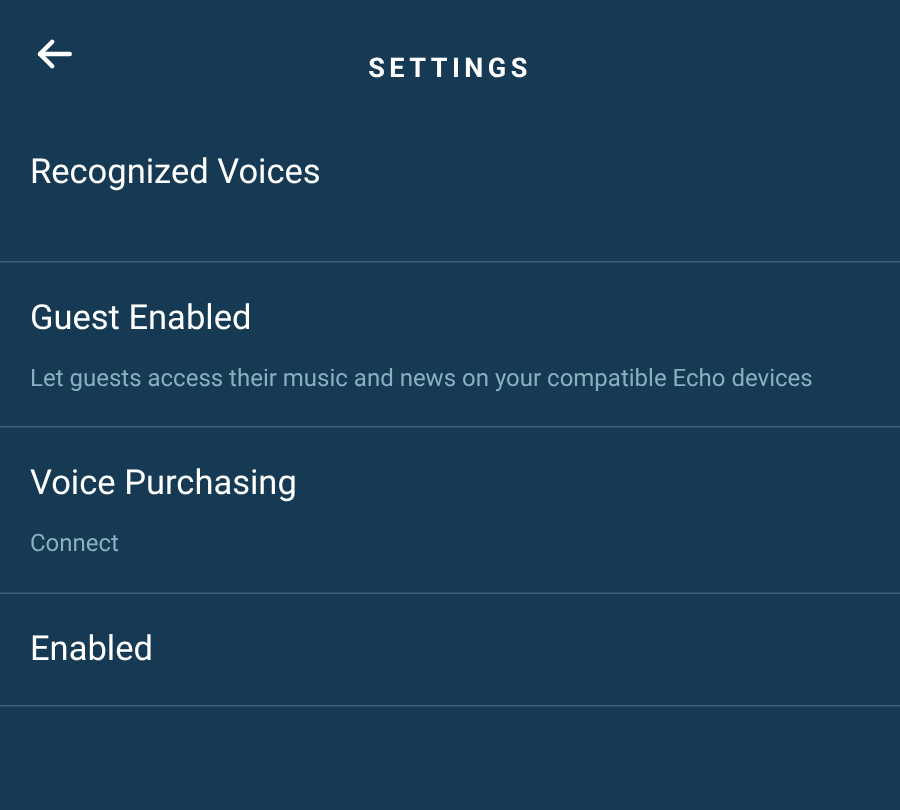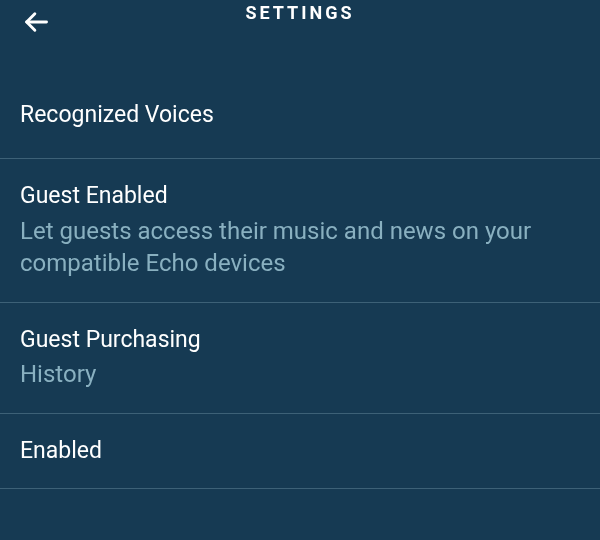--- a/index.html
+++ b/index.html
@@ -11,23 +11,23 @@
       width: 600px;
       height: 540px;
       background-color: #163a53;
       font-family: -apple-system, BlinkMacSystemFont, "Segoe UI", Roboto, Helvetica, Arial, sans-serif;
       color: #ffffff;
       overflow: hidden;
     }
     .header {
       height: 72px;
       display: flex;
-      align-items: flex-start;
+      align-items: flex-end;
       position: relative;
-      padding: 2px 20px;
+      padding: 16px 20px;
     }
     .back-button {
       width: 40px;
       height: 40px;
       display: flex;
       align-items: center;
       justify-content: center;
       cursor: pointer;
       position: absolute;
       left: 16px;
@@ -52,34 +52,34 @@
     .list {
       padding: 0;
     }
     .list-item {
       padding: 22px 20px 22px 20px;
       border-bottom: 1px solid #3d6177;
       cursor: pointer;
     }
     .list-item:first-child {
       padding-top: 28px;
-      padding-bottom: 28px;
+      padding-bottom: 44px;
     }
     .item-title {
       font-size: 23px;
       font-weight: 400;
       color: #ffffff;
       line-height: 1.3;
     }
     .item-subtitle {
-      font-size: 24px;
+      font-size: 16px;
       font-weight: 400;
       color: #89b0c0;
       line-height: 1.35;
-      margin-top: 4px;
+      margin-top: 14px;
     }
   </style>
 </head>
 <body>
 
 <div class="header">
   <div class="back-button">
     <svg viewBox="0 0 24 24">
       <line x1="21" y1="12" x2="4" y2="12"></line>
       <polyline points="11 5 4 12 11 19"></polyline>
@@ -93,21 +93,21 @@
   <div class="list-item">
     <div class="item-title">Recognized Voices</div>
   </div>
 
   <div class="list-item">
     <div class="item-title">Guest Enabled</div>
     <div class="item-subtitle">Let guests access their music and news on your compatible Echo devices</div>
   </div>
 
   <div class="list-item">
-    <div class="item-title">Guest Purchasing</div>
-    <div class="item-subtitle">History</div>
+    <div class="item-title">Voice Purchasing</div>
+    <div class="item-subtitle">Connect</div>
   </div>
 
   <div class="list-item">
     <div class="item-title">Enabled</div>
   </div>
 
 </div>
 
 </body></html>

